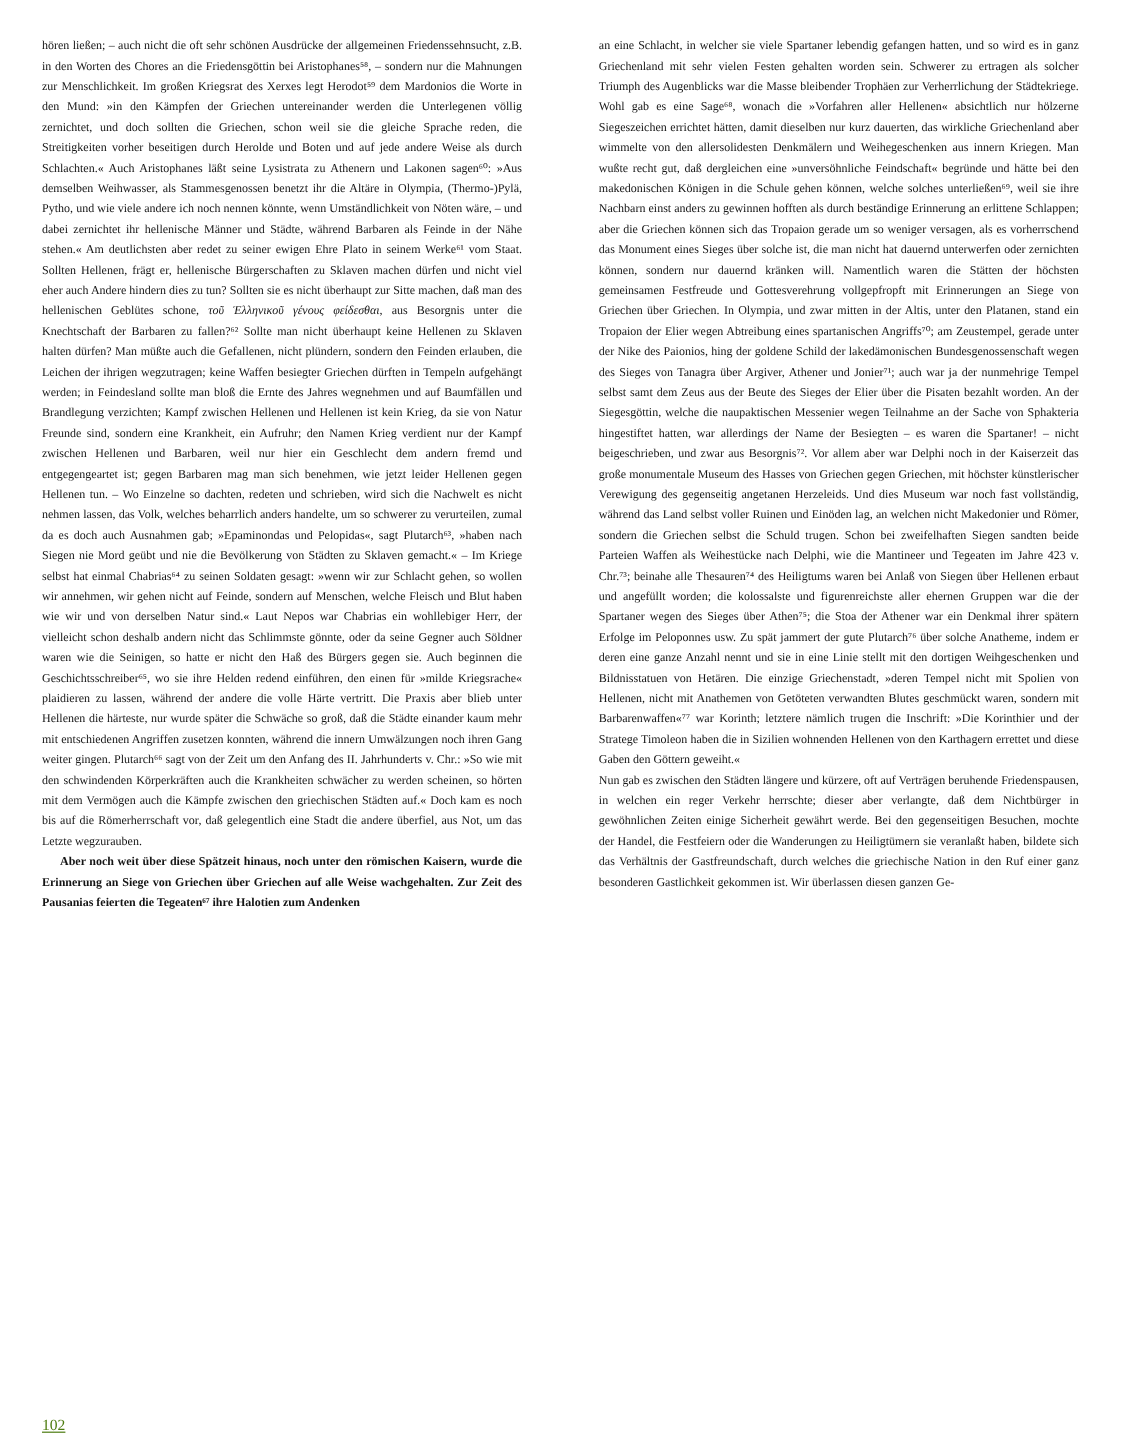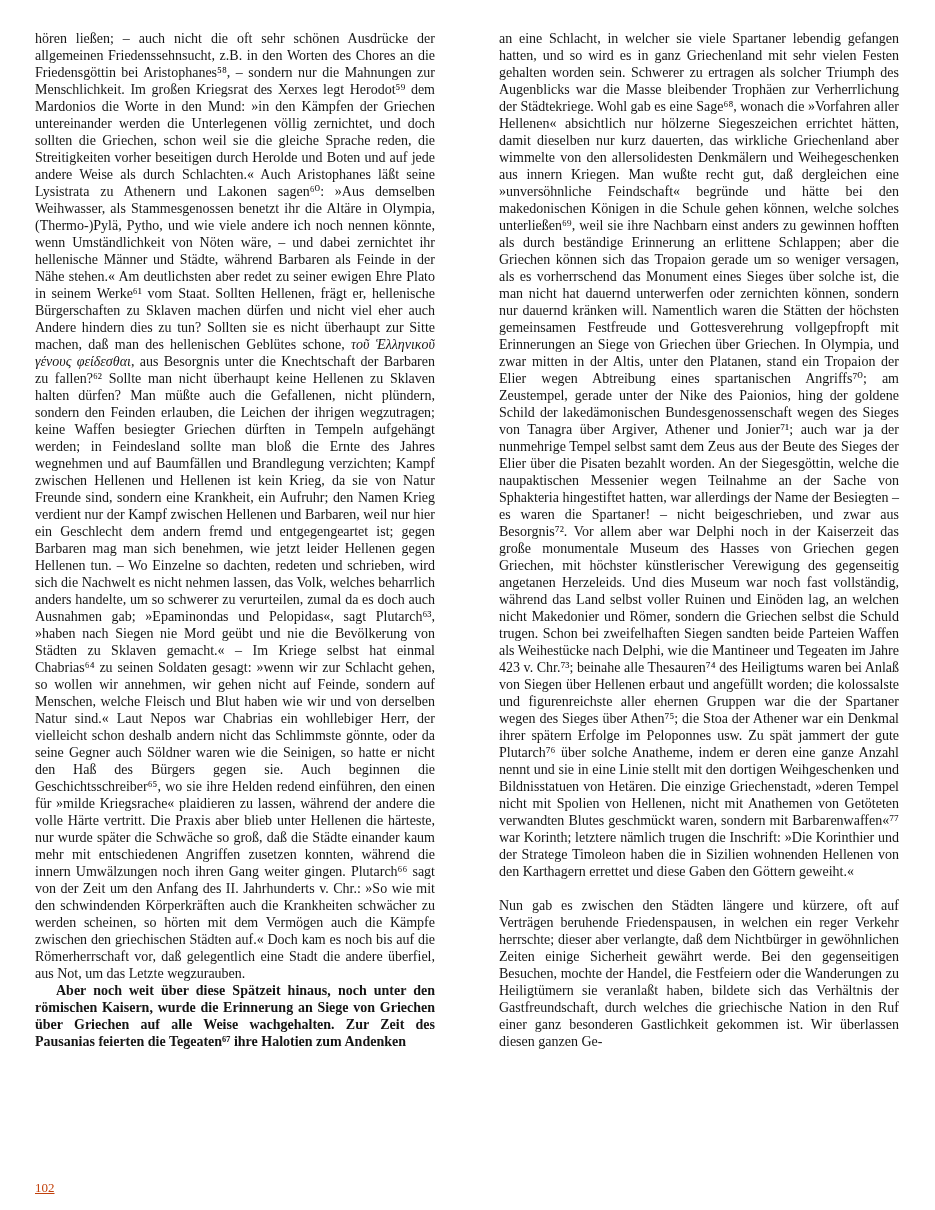--- a/index.html
+++ b/index.html
@@ -22,45 +22,44 @@
     padding: 30px 35px 20px 35px;
     overflow: hidden;
     background: #ffffff;
   }
   .columns {
     display: flex;
     gap: 64px;
   }
   .col {
     width: 400px;
-    font-size: 14px;
+    font-size: 10px;
     line-height: 17px;
     text-align: justify;
     hyphens: auto;
     -webkit-hyphens: auto;
   }
   .para {
     margin: 0;
   }
   .para.indent {
     text-indent: 1.5em;
     font-weight: bold;
   }
   .para.gap {
-    margin-top: 17px;
   }
   .greek {
     font-style: italic;
   }
   .page-number {
     position: absolute;
     left: 35px;
     bottom: 14px;
     font-size: 13px;
-    color: #c2410c;
+    color: #4d7c0f;
     text-decoration: underline;
   }
 </style>
 </head>
 <body>
 
 <div class="page">
   <div class="columns">
 
     <div class="col">

